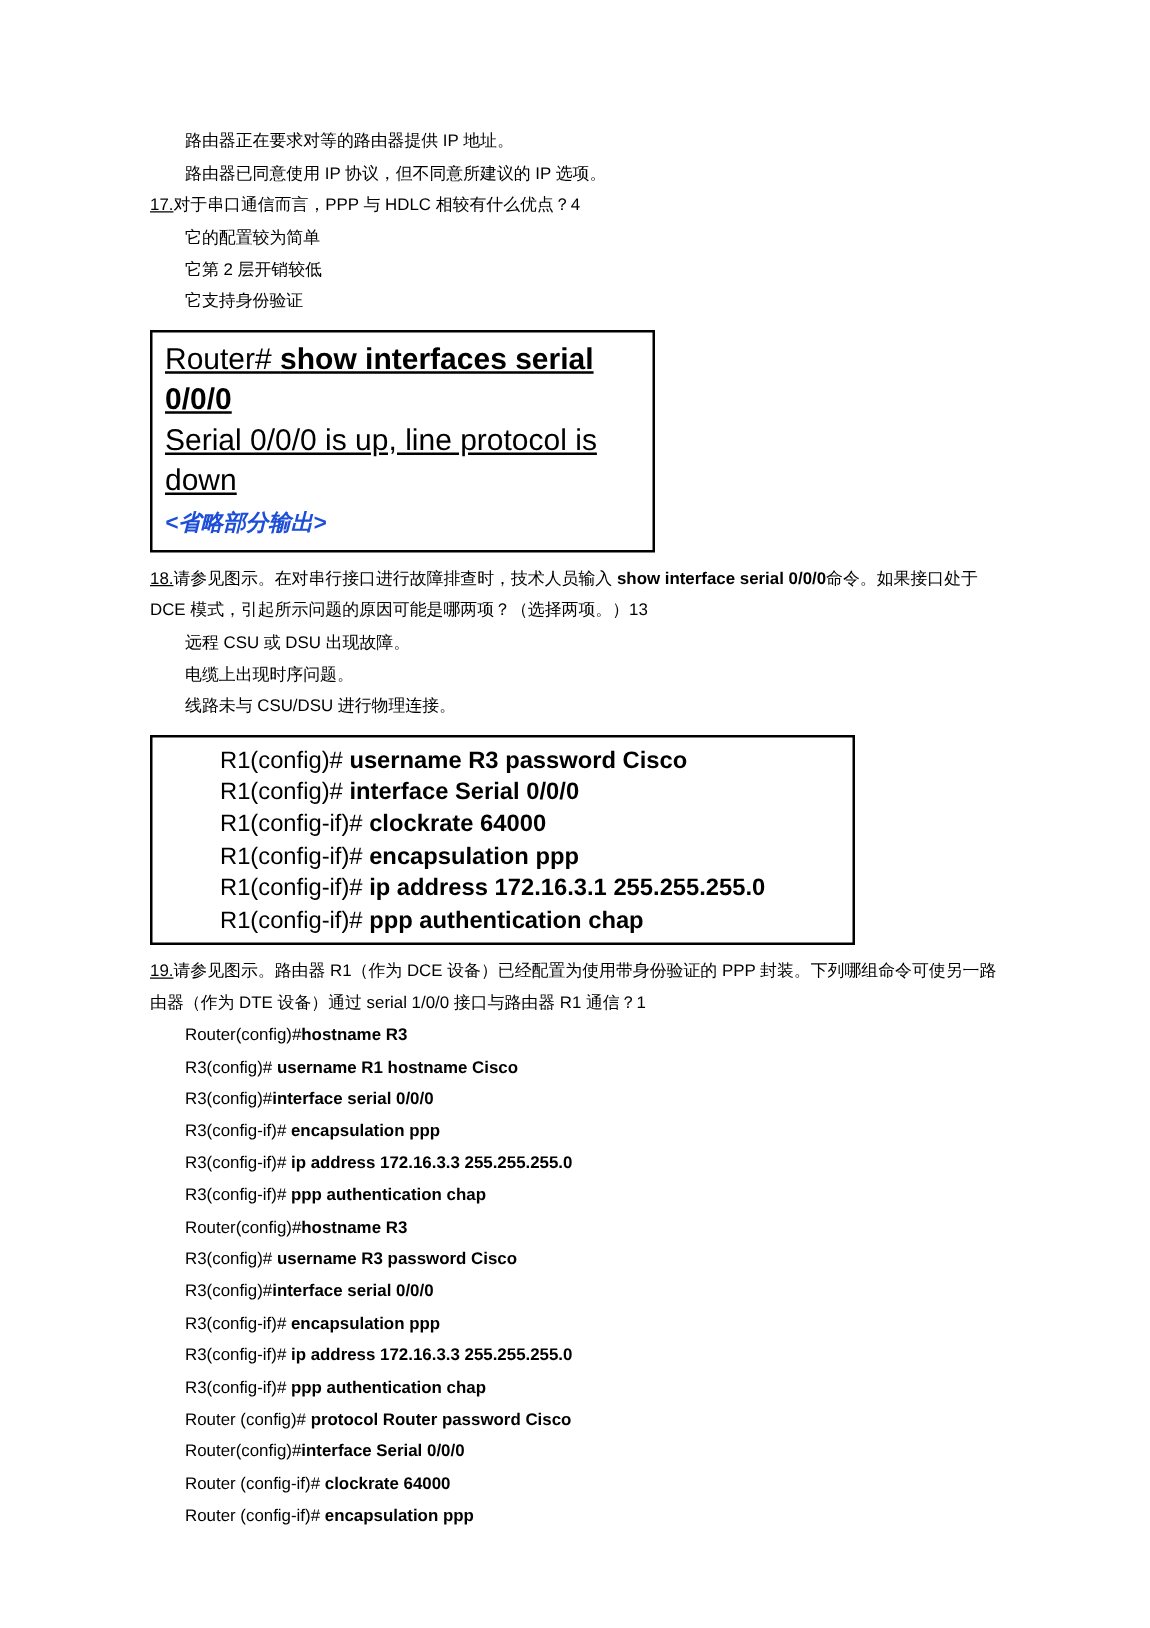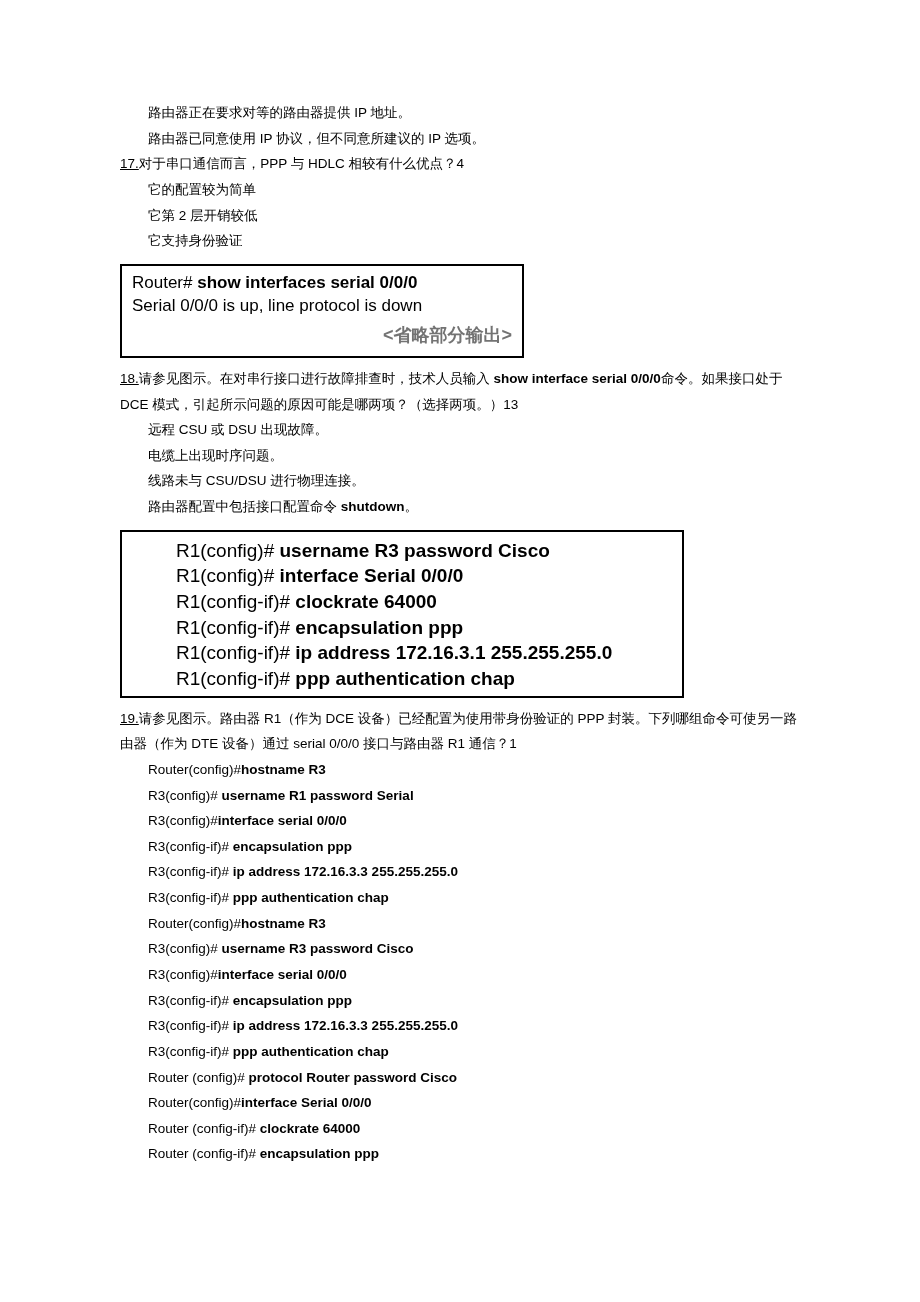--- a/index.html
+++ b/index.html
@@ -21,27 +21,29 @@
     padding: 6px 10px 4px 10px;
     background: #fff;
     width: fit-content;
   }
   .exhibit-box .line {
     font-family: Arial, sans-serif;
     font-size: 19px;
     line-height: 1.35;
   }
   .exhibit-box.small .line {
-    font-size: 17px;
+    font-size: 24px;
+    text-decoration: underline;
   }
   .bold { font-weight: bold; }
   .red-note {
-    color: #737373;
+    color: #1d4ed8;
+    font-style: italic;
     font-weight: bold;
-    text-align: right;
+    text-align: left;
     font-size: 18px;
   }
   .q-text { }
   .num { display: inline; text-decoration: underline; }
   .mono { font-family: Arial, sans-serif; margin-left: 44px; }
 </style>
 </head>
 <body>
 
 <div class="indent">
@@ -66,40 +68,37 @@
   <div class="red-note">&lt;省略部分输出&gt;</div>
 </div>
 
 <div class="q-text">
   <span class="num">18.</span><span>请参见图示。在对串行接口进行故障排查时，技术人员输入 </span><span class="bold">show interface serial 0/0/0</span><span>命令。如果接口处于 DCE 模式，引起所示问题的原因可能是哪两项？（选择两项。）13</span>
 </div>
 <div class="indent">
   <div>远程 CSU 或 DSU 出现故障。</div>
   <div>电缆上出现时序问题。</div>
   <div>线路未与 CSU/DSU 进行物理连接。</div>
-  <div>
-    <span>路由器配置中包括接口配置命令 </span><span class="bold">shutdown</span><span>。</span>
-  </div>
 </div>
 
 <div class="exhibit-box" style="width:540px">
   <div class="line mono"><span>R1(config)# </span><span class="bold">username R3 password Cisco</span></div>
   <div class="line mono"><span>R1(config)# </span><span class="bold">interface Serial 0/0/0</span></div>
   <div class="line mono"><span>R1(config-if)# </span><span class="bold">clockrate 64000</span></div>
   <div class="line mono"><span>R1(config-if)# </span><span class="bold">encapsulation ppp</span></div>
   <div class="line mono"><span>R1(config-if)# </span><span class="bold">ip address 172.16.3.1 255.255.255.0</span></div>
   <div class="line mono"><span>R1(config-if)# </span><span class="bold">ppp authentication chap</span></div>
 </div>
 
 <div class="q-text">
-  <span class="num">19.</span><span>请参见图示。路由器 R1（作为 DCE 设备）已经配置为使用带身份验证的 PPP 封装。下列哪组命令可使另一路由器（作为 DTE 设备）通过 serial 0/0/0 接口与路由器 R1 通信？1</span>
+  <span class="num">19.</span><span>请参见图示。路由器 R1（作为 DCE 设备）已经配置为使用带身份验证的 PPP 封装。下列哪组命令可使另一路由器（作为 DTE 设备）通过 serial 1/0/0 接口与路由器 R1 通信？1</span>
 </div>
 <div class="indent">
   <div><span>Router(config)#</span><span class="bold">hostname R3</span></div>
-  <div><span>R3(config)# </span><span class="bold">username R1 password Serial</span></div>
+  <div><span>R3(config)# </span><span class="bold">username R1 hostname Cisco</span></div>
   <div><span>R3(config)#</span><span class="bold">interface serial 0/0/0</span></div>
   <div><span>R3(config-if)# </span><span class="bold">encapsulation ppp</span></div>
   <div><span>R3(config-if)# </span><span class="bold">ip address 172.16.3.3 255.255.255.0</span></div>
   <div><span>R3(config-if)# </span><span class="bold">ppp authentication chap</span></div>
   <div><span>Router(config)#</span><span class="bold">hostname R3</span></div>
   <div><span>R3(config)# </span><span class="bold">username R3 password Cisco</span></div>
   <div><span>R3(config)#</span><span class="bold">interface serial 0/0/0</span></div>
   <div><span>R3(config-if)# </span><span class="bold">encapsulation ppp</span></div>
   <div><span>R3(config-if)# </span><span class="bold">ip address 172.16.3.3 255.255.255.0</span></div>
   <div><span>R3(config-if)# </span><span class="bold">ppp authentication chap</span></div>

